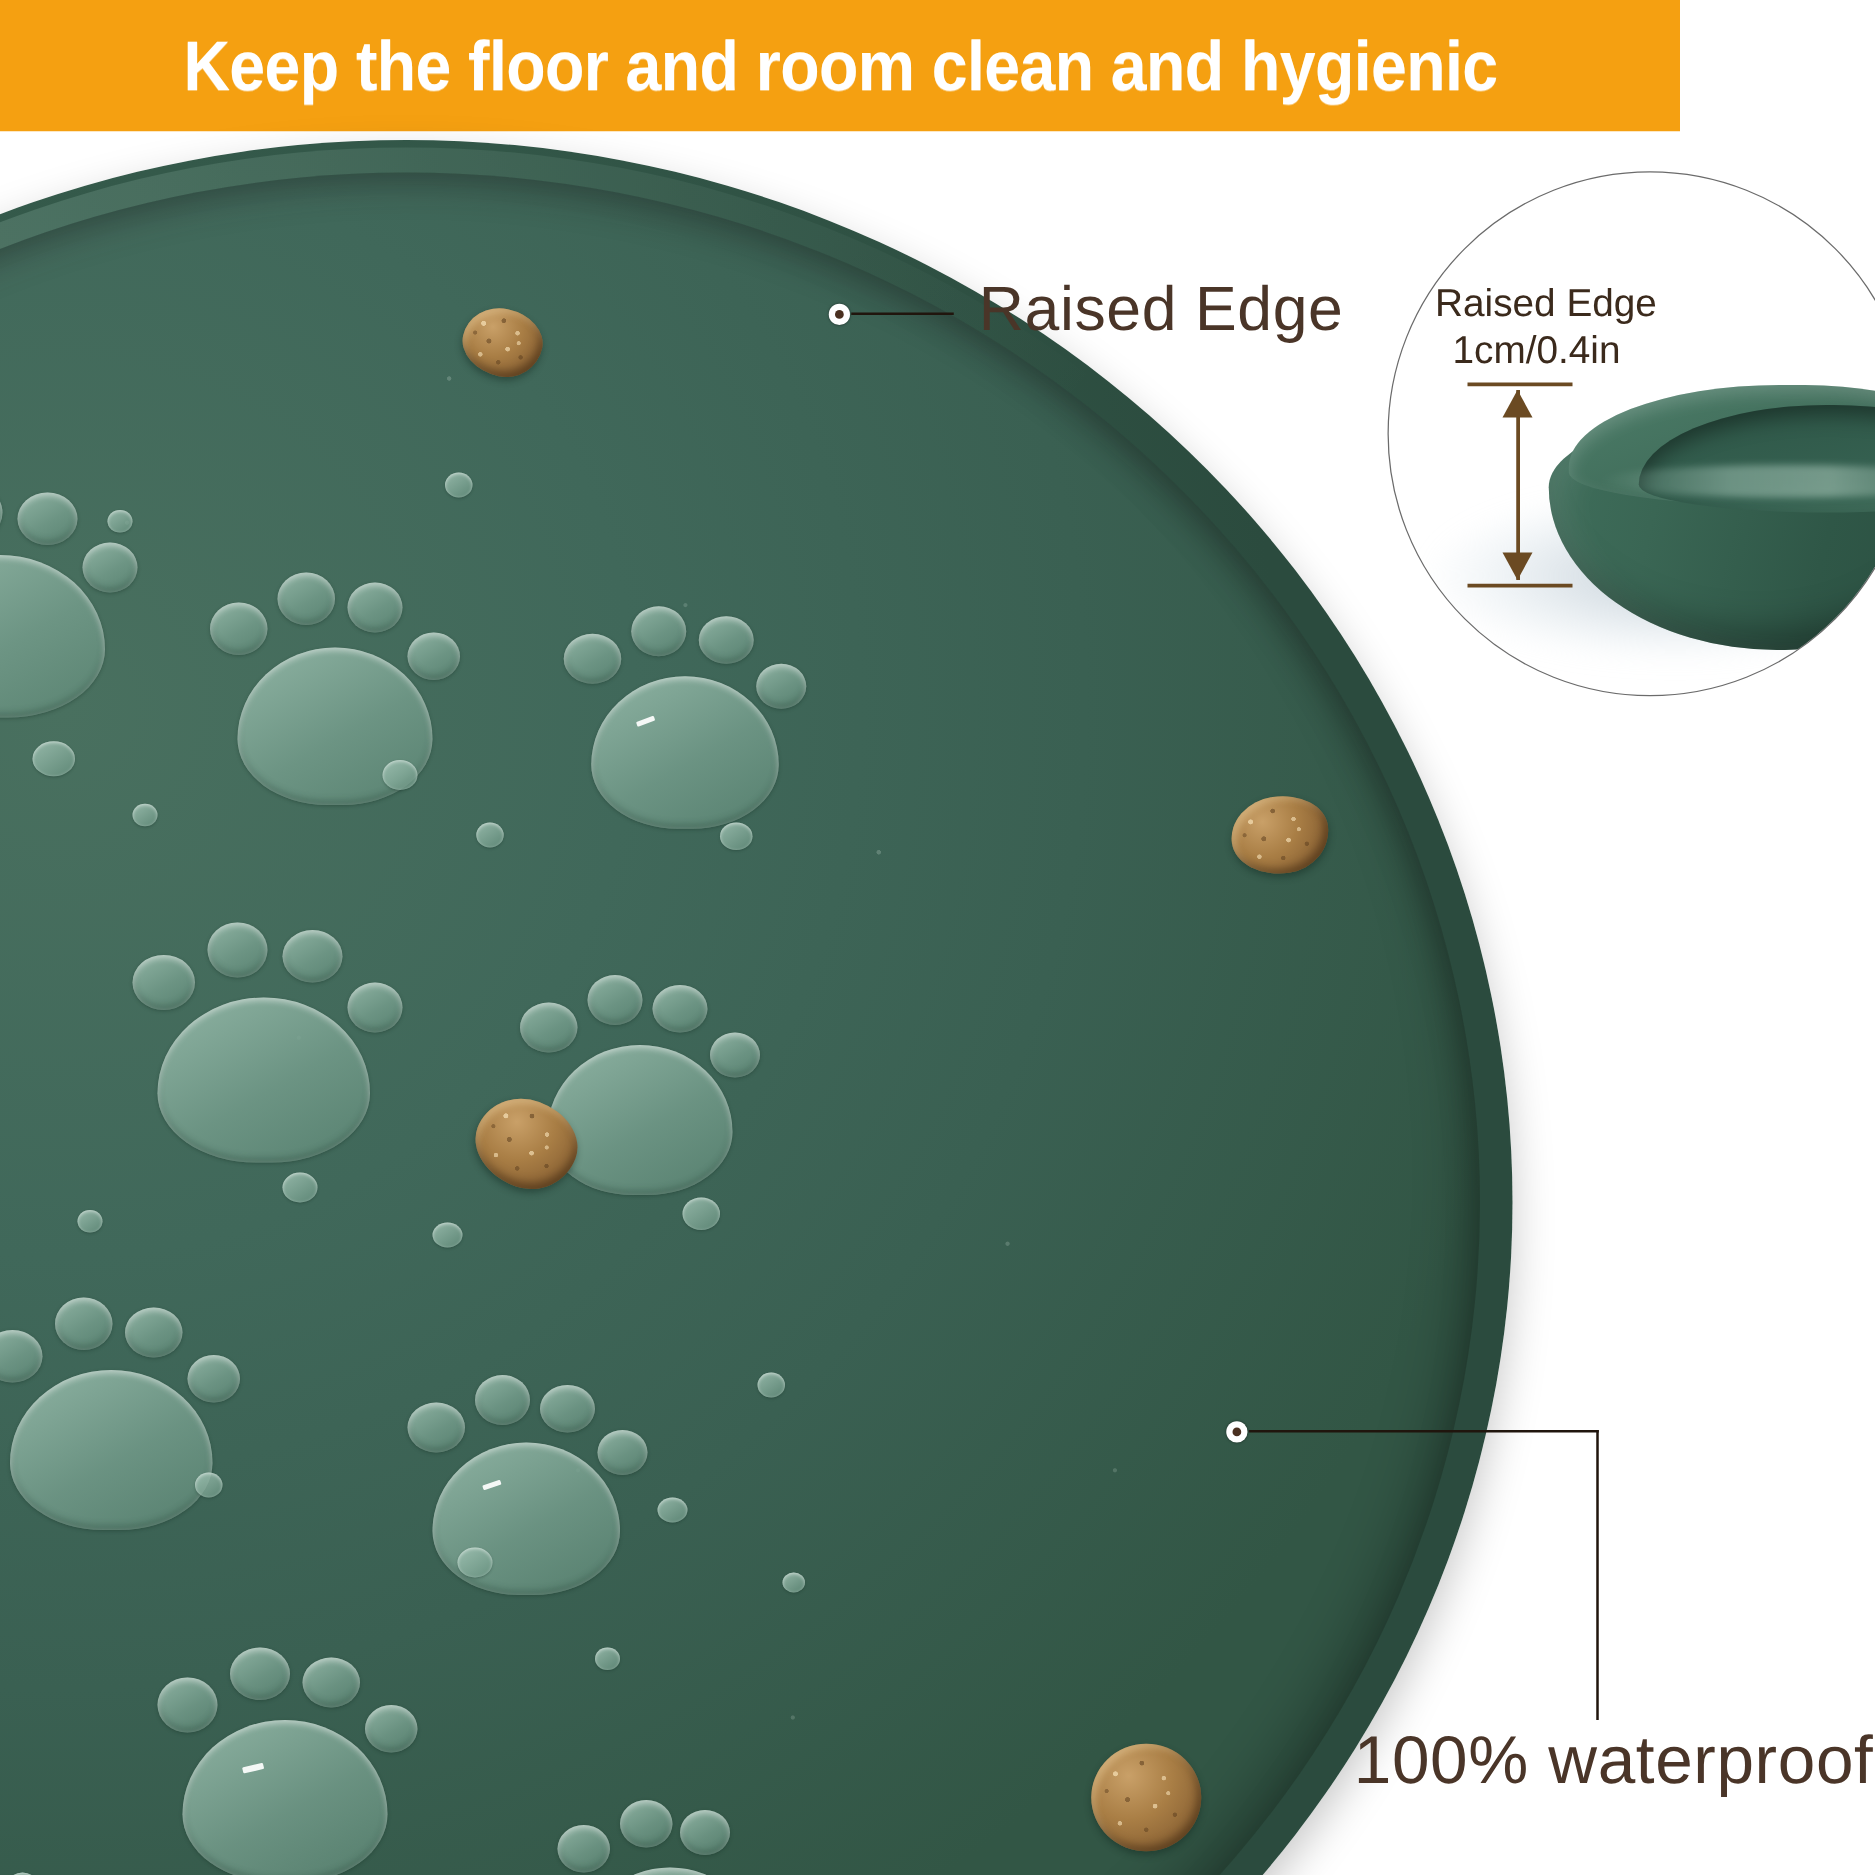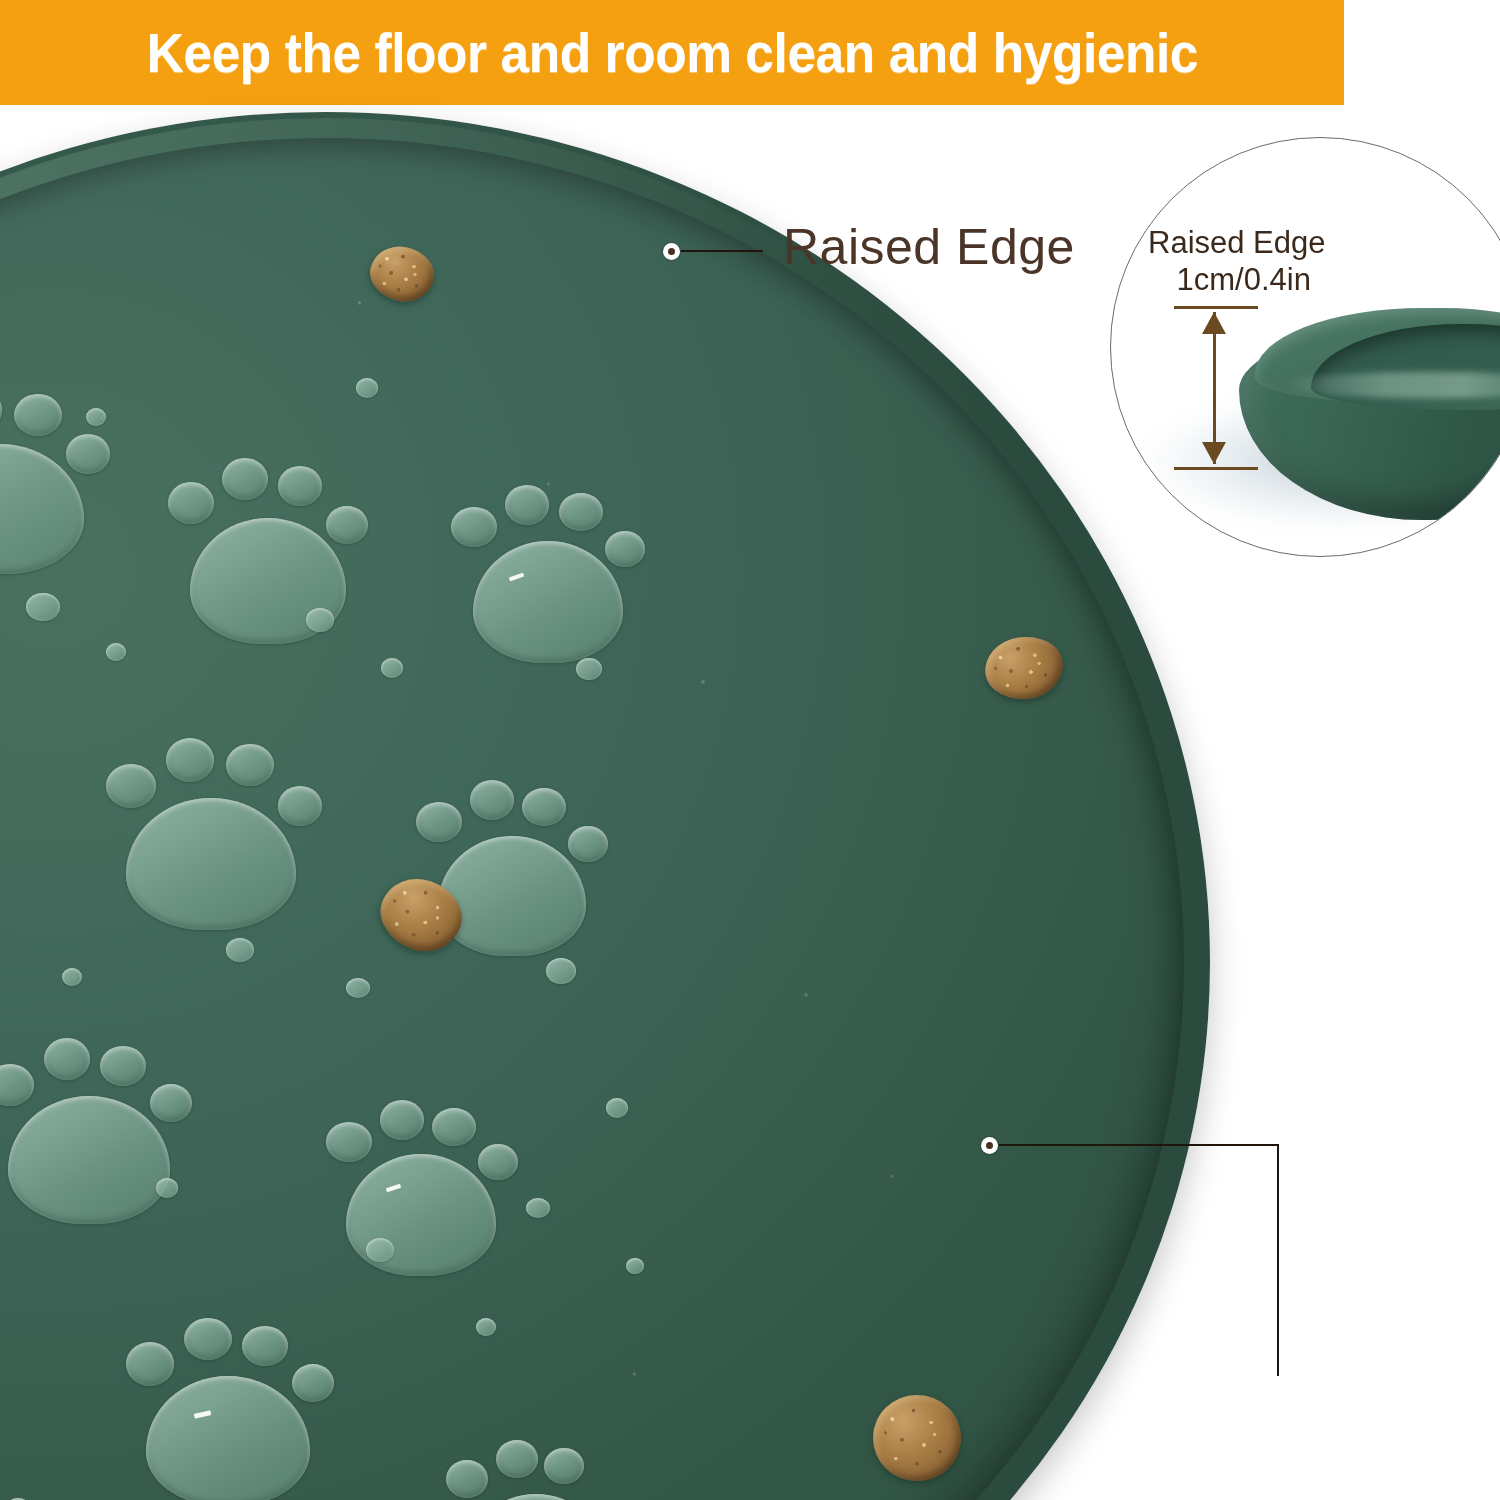--- a/index.html
+++ b/index.html
@@ -135,21 +135,21 @@
   
   #dim{position:absolute;left:1174px;top:306px;width:84px;height:164px;}
   .dim-tick{position:absolute;left:0;width:84px;height:3px;background:#6B4A22;}
   #dim-line{position:absolute;left:39px;top:6px;width:3px;height:152px;background:#6B4A22;}
   .dim-arrow{position:absolute;left:28px;width:0;height:0;border-left:12px solid transparent;border-right:12px solid transparent;}
   #dim-arrow-up{top:6px;border-bottom:22px solid #6B4A22;}
   #dim-arrow-dn{bottom:6px;border-top:22px solid #6B4A22;}
 
   #inset-text{position:absolute;left:1148px;top:224px;color:#3B2A1C;font-size:31px;line-height:37px;text-align:left;}
   #inset-text div{white-space:nowrap;}
-  #inset-text .l2{padding-left:14px;text-align:center;}
+  #inset-text .l2{padding-left:14px;}
 </style>
 </head>
 <body>
 
 <div id="stage">
 
   <div id="banner">
     <div id="banner-text">Keep the floor and room clean and hygienic</div>
   </div>
 
@@ -322,20 +322,21 @@
       <i></i>
     </div>
   <div class="lead-h" style="left:681px;top:250px;width:82px;"></div>
   <div class="callout-label" id="raised-edge-label">Raised Edge</div>
 
   <div class="dot" style="left:981px;top:1137px;">
       <i></i>
     </div>
   <div class="lead-h" style="left:999px;top:1144px;width:280px;"></div>
   <div class="lead-v" style="left:1277px;top:1144px;height:232px;"></div>
+  <div class="callout-label" id="waterproof-label">100% waterproof</div>
 
   <div id="inset">
     <div id="inset-shadowfloor"></div>
     <div id="chunk">
       <div id="chunk-body"></div>
       <div id="chunk-top"></div>
       <div id="chunk-innerlip"></div>
       <div id="chunk-hilite"></div>
     </div>
   </div>

